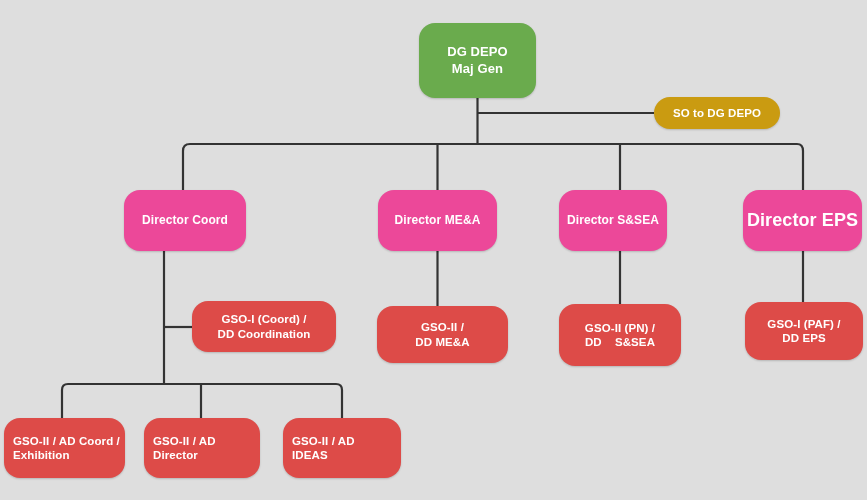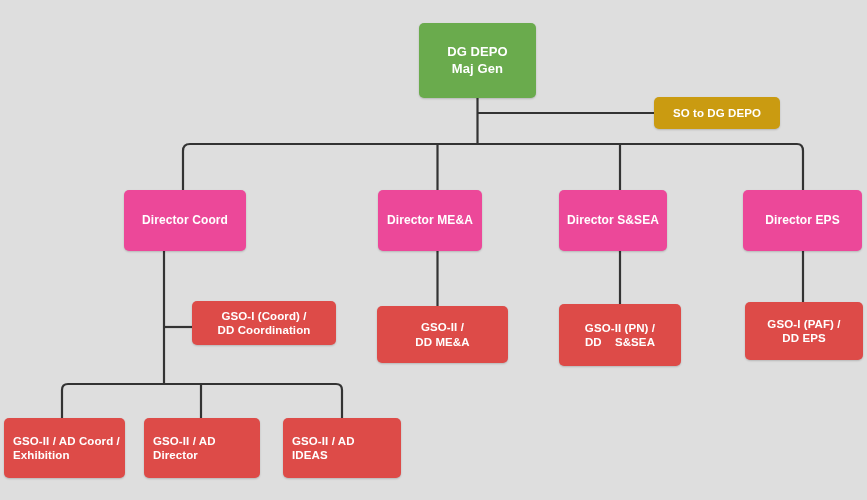--- a/index.html
+++ b/index.html
@@ -22,21 +22,21 @@
   #connectors {
     position: absolute;
     left: 0;
     top: 0;
     width: 867px;
     height: 500px;
   }
   .node {
     position: absolute;
     box-sizing: border-box;
-    border-radius: 5px;
+    border-radius: 16px;
     color: #ffffff;
     font-weight: bold;
     display: flex;
     align-items: center;
     justify-content: center;
     text-align: center;
     line-height: 1.25;
     letter-spacing: 0.1px;
     box-shadow: 0 1px 2px rgba(0,0,0,0.18);
     z-index: 2;
@@ -53,26 +53,26 @@
     text-align: left;
     padding-left: 9px;
   }
 
   
   #n-dg-depo     { left: 419px; top: 23px;  width: 117px; height: 75px;  font-size: 13px; }
   #n-so-dg-depo  { left: 654px; top: 97px;  width: 126px; height: 32px;  font-size: 11.5px; }
 
   
   #n-dir-coord   { left: 124px; top: 190px; width: 122px; height: 61px;  font-size: 12px; }
-  #n-dir-mea     { left: 378px; top: 190px; width: 104px; height: 61px;  font-size: 12px; }
+  #n-dir-mea     { left: 378px; top: 190px; width: 119px; height: 61px;  font-size: 12px; }
   #n-dir-ssea    { left: 559px; top: 190px; width: 108px; height: 61px;  font-size: 12px; }
-  #n-dir-eps     { left: 743px; top: 190px; width: 119px; height: 61px;  font-size: 12px; }
-
-  
-  #n-gso1-coord  { left: 192px; top: 301px; width: 144px; height: 44px;  font-size: 11.5px; }
+  #n-dir-eps     { left: 743px; top: 190px; width: 119px; height: 61px;  font-size: 18px; }
+
+  
+  #n-gso1-coord  { left: 192px; top: 301px; width: 144px; height: 51px;  font-size: 11.5px; }
   #n-gso2-mea    { left: 377px; top: 306px; width: 131px; height: 57px;  font-size: 11.5px; }
   #n-gso2-pn     { left: 559px; top: 304px; width: 122px; height: 62px;  font-size: 11.5px; }
   #n-gso1-paf    { left: 745px; top: 302px; width: 118px; height: 58px;  font-size: 11.5px; }
 
   
   #n-ad-exhibition { left: 4px;   top: 418px; width: 121px; height: 60px; font-size: 11.5px; }
   #n-ad-account    { left: 144px; top: 418px; width: 116px; height: 60px; font-size: 11.5px; }
   #n-ad-ideas      { left: 283px; top: 418px; width: 118px; height: 60px; font-size: 11.5px; }
 </style>
 </head>

